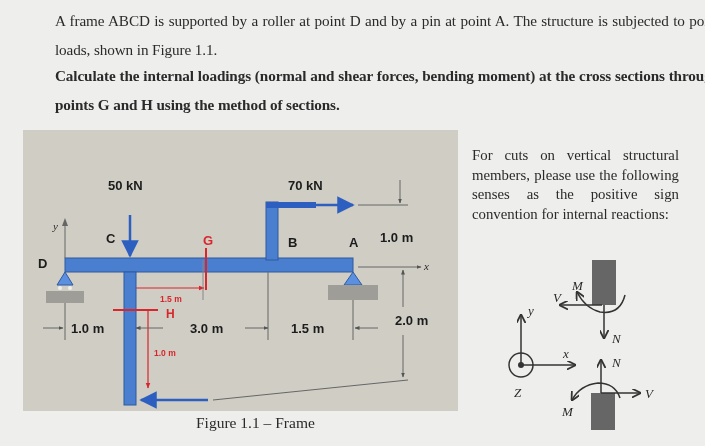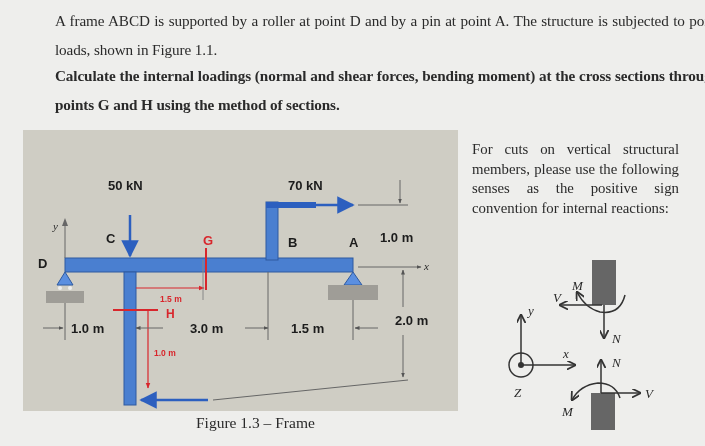--- a/index.html
+++ b/index.html
@@ -22,21 +22,21 @@
     position:absolute; left:23px; top:130px; width:435px; height:281px;
     background:#cfcdc4;
   }
   svg { position:absolute; left:0; top:0; }
   .lbl { font-family:"Liberation Sans", sans-serif; font-weight:bold; fill:#1c1c1c; }
   .red { fill:#d8262c; font-family:"Liberation Sans", sans-serif; font-weight:bold; }
   .caption {
     position:absolute; left:196px; top:414px; font-size:15.5px;
   }
   .note {
-    position:absolute; left:472px; top:140px; width:207px;
+    position:absolute; left:472px; top:146px; width:207px;
     font-size:14.8px; line-height:19.5px; text-align:justify;
     text-align-last:left;
   }
   .ital { font-family:"Liberation Serif", serif; font-style:italic; fill:#2a2a2a; }
 </style>
 </head>
 <body>
 
 <div class="para" id="p1">A frame ABCD is supported by a roller at point D and by a pin at point A. The structure is subjected to point loads, shown in Figure 1.1.</div>
 <div class="para" id="p2">Calculate the internal loadings (normal and shear forces, bending moment) at the cross sections through points G and H using the method of sections.</div>
@@ -122,21 +122,21 @@
     <text x="401" y="140" class="ital" font-size="11" fill="#777">x</text>
 
     <text x="48" y="203" class="lbl" font-size="13">1.0 m</text>
     <text x="167" y="203" class="lbl" font-size="13">3.0 m</text>
     <text x="268" y="203" class="lbl" font-size="13">1.5 m</text>
     <text x="357" y="112" class="lbl" font-size="13">1.0 m</text>
     <text x="372" y="195" class="lbl" font-size="13">2.0 m</text>
   </svg>
 </div>
 
-<div class="caption">Figure 1.3 – Frame</div>
+<div class="caption">Figure 1.1 – Frame</div>
 
 <div class="note">For cuts on vertical structural members, please use the following senses as the positive sign convention for internal reactions:</div>
 
 <svg width="215" height="180" viewBox="0 0 215 180" style="left:490px; top:250px;">
   <defs>
     <marker id="ak" viewBox="0 0 10 10" refX="9" refY="5" markerWidth="6" markerHeight="6" orient="auto">
       <path d="M0,0 L10,5 L0,10" fill="none" stroke="#333" stroke-width="2"></path>
     </marker>
   </defs>
 

